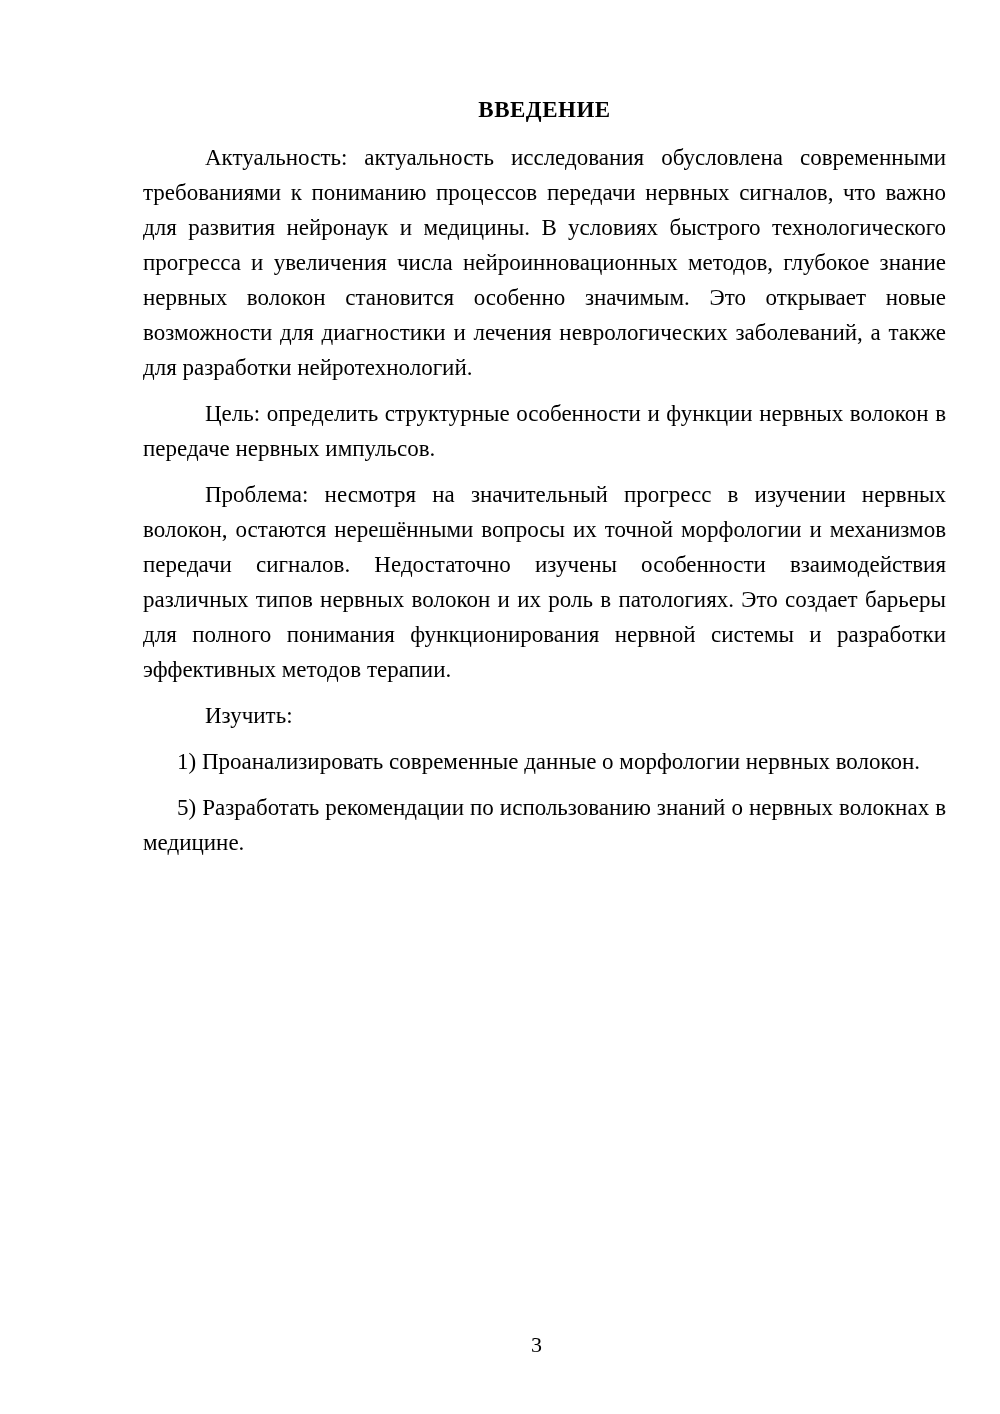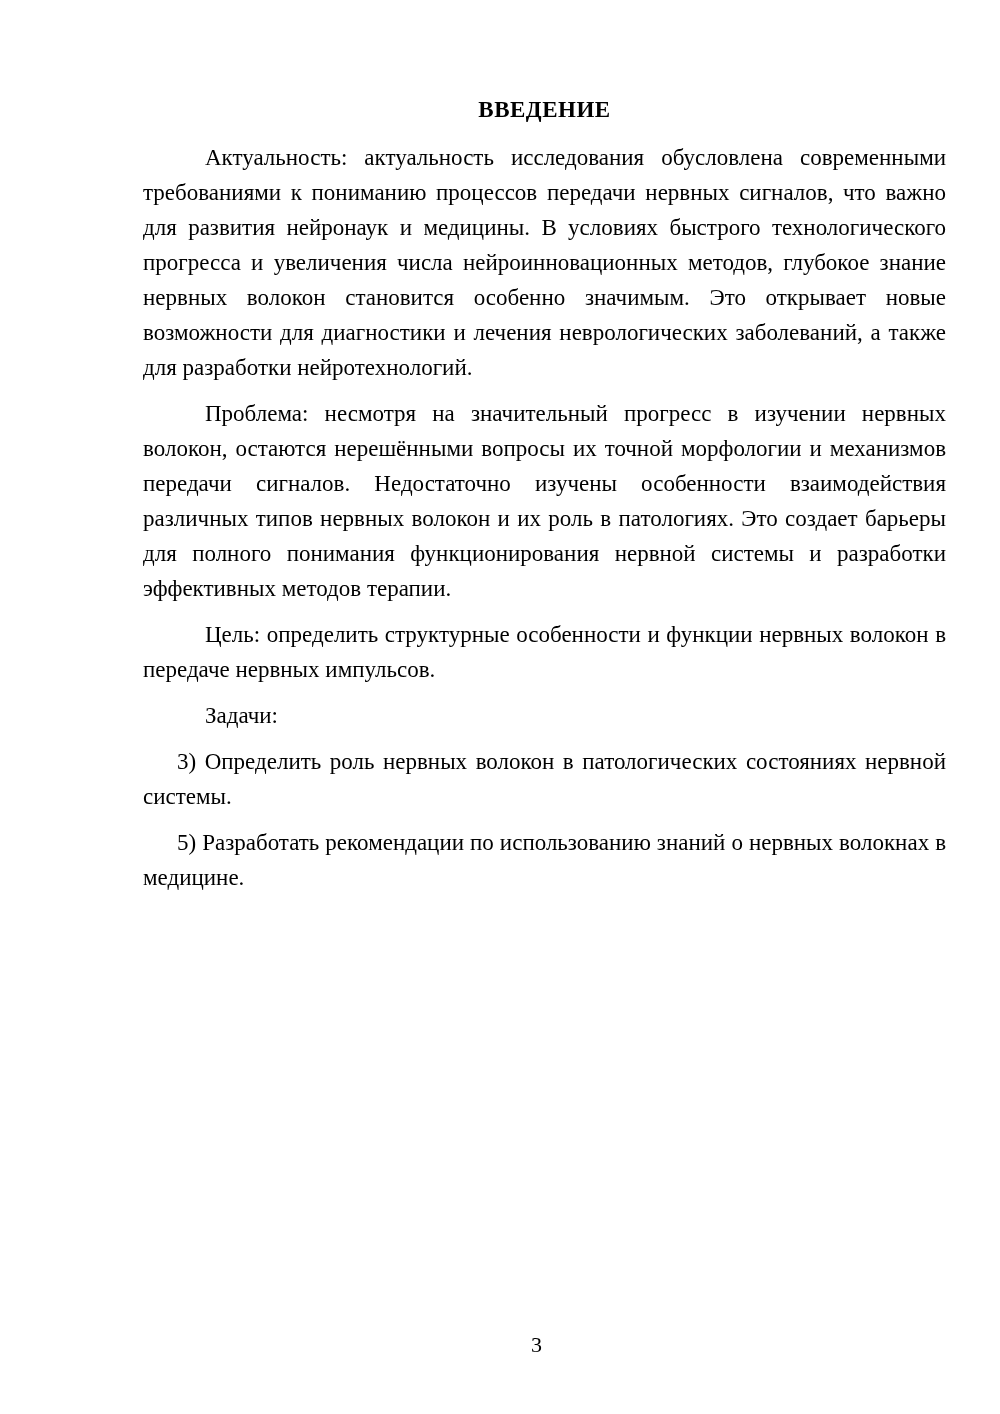--- a/index.html
+++ b/index.html
@@ -47,29 +47,29 @@
 </style>
 </head>
 <body>
 
 <div class="page">
 
   <h1 class="doc-title">ВВЕДЕНИЕ</h1>
 
   <p class="para">Актуальность: актуальность исследования обусловлена современными требованиями к пониманию процессов передачи нервных сигналов, что важно для развития нейронаук и медицины. В условиях быстрого технологического прогресса и увеличения числа нейроинновационных методов, глубокое знание нервных волокон становится особенно значимым. Это открывает новые возможности для диагностики и лечения неврологических заболеваний, а также для разработки нейротехнологий.</p>
 
+  <p class="para">Цель: определить структурные особенности и функции нервных волокон в передаче нервных импульсов.</p>
+
   <p class="para">Проблема: несмотря на значительный прогресс в изучении нервных волокон, остаются нерешёнными вопросы их точной морфологии и механизмов передачи сигналов. Недостаточно изучены особенности взаимодействия различных типов нервных волокон и их роль в патологиях. Это создает барьеры для полного понимания функционирования нервной системы и разработки эффективных методов терапии.</p>
 
-  <p class="para">Цель: определить структурные особенности и функции нервных волокон в передаче нервных импульсов.</p>
+  <p class="para">Изучить:</p>
 
-  <p class="para">Задачи:</p>
+  <p class="para list-item">1) Проанализировать современные данные о морфологии нервных волокон.</p>
 
 
-
-  <p class="para list-item">3) Определить роль нервных волокон в патологических состояниях нервной системы.</p>
 
 
   <p class="para list-item">5) Разработать рекомендации по использованию знаний о нервных волокнах в медицине.</p>
 
 
   <div class="page-number">3</div>
 
 </div>
 
 </body></html>

